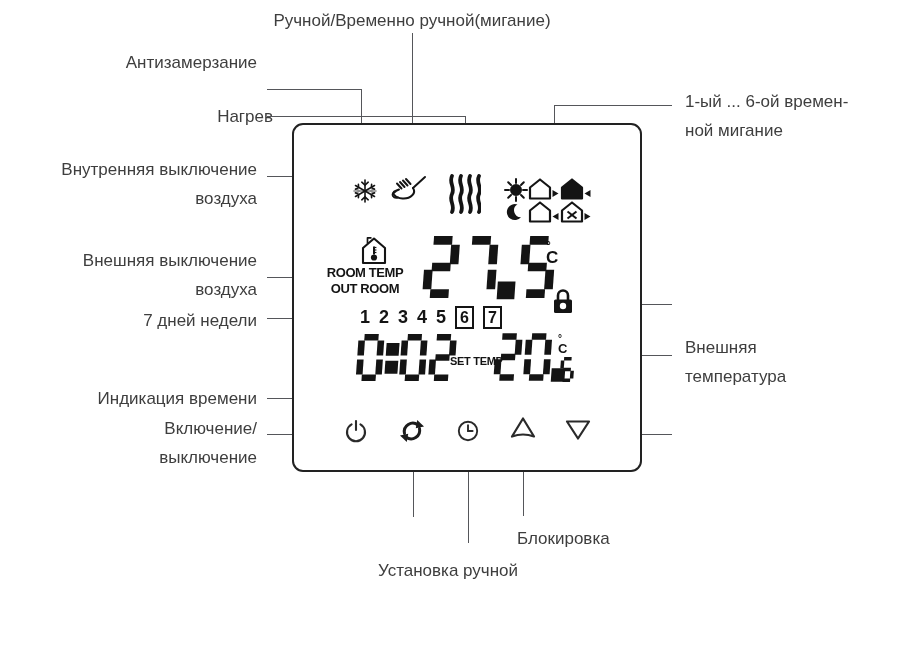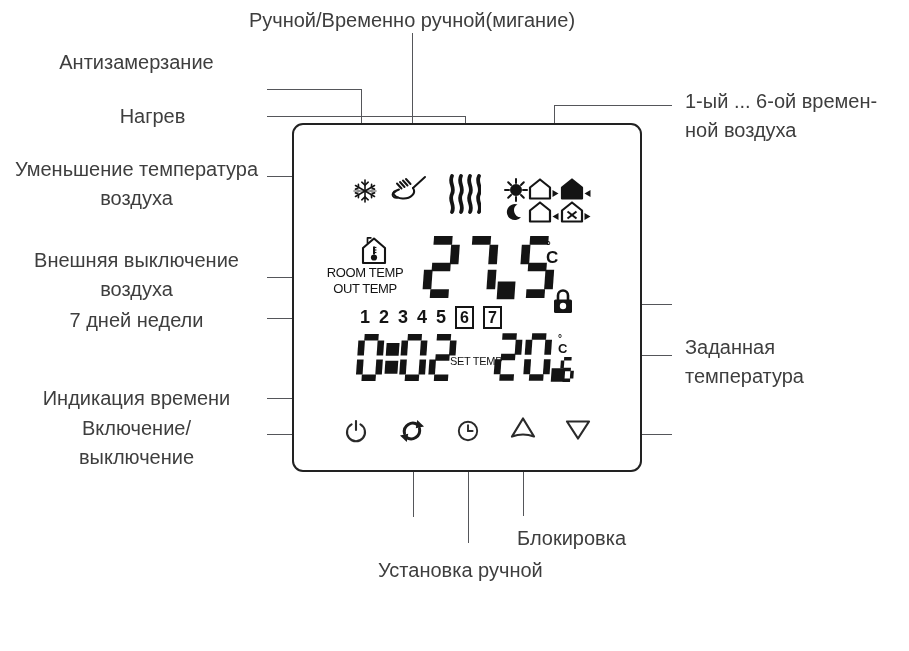--- a/index.html
+++ b/index.html
@@ -1,66 +1,66 @@
 <!DOCTYPE html>
 <html><head>
 <meta charset="utf-8">
 <style>
   html,body{margin:0;padding:0;background:#fff;}
   #page{position:relative;width:909px;height:651px;background:#ffffff;overflow:hidden;
         font-family:"Liberation Sans",sans-serif;color:#3e3e3e;}
-  .lbl{position:absolute;font-size:20px;line-height:29px;color:#3e3e3e;white-space:nowrap;}
+  .lbl{position:absolute;font-size:17px;line-height:29px;color:#3e3e3e;white-space:nowrap;}
   .lbl span{display:block;}
-  .right-align{text-align:center;width:257px;left:8px;}
+  .right-align{text-align:right;width:257px;left:0;}
   .center{text-align:center;}
   .line{position:absolute;background:#55565a;}
   .device{position:absolute;left:292px;top:123px;width:346px;height:345px;
           border:2px solid #222;border-radius:11px;background:#fff;}
   .icon{position:absolute;line-height:0;}
   .lcd{position:absolute;line-height:0;transform:skewX(-1deg);}
-  .lcd-label{position:absolute;font-weight:normal;color:#141414;letter-spacing:-0.4px;
+  .lcd-label{position:absolute;font-weight:bold;color:#141414;letter-spacing:-0.4px;
              font-size:13px;line-height:15px;text-align:center;white-space:nowrap;}
   .degc{position:absolute;display:flex;flex-direction:column;align-items:flex-start;
         font-weight:bold;color:#121212;line-height:1;}
   .degc .ring{font-size:12px;}
   .degc .letter{font-size:17px;margin-top:-3px;}
   .degc.sm .ring{font-size:10px;}
   .degc.sm .letter{font-size:13px;margin-top:-2px;}
   .week{position:absolute;left:360px;top:305px;display:flex;gap:9px;align-items:center;height:24px;}
   .wk{font-size:18px;font-weight:600;color:#141414;line-height:22px;}
   .wk.boxed{border:2px solid #141414;padding:0 3px;font-size:16px;line-height:19px;}
 </style>
 </head>
 <body>
 
 <div id="page">
 
   <div class="lbl center" style="left:162px;top:6px;width:500px;">Ручной/Временно ручной(мигание)</div>
   <div class="lbl right-align" style="top:48px;">Антизамерзание</div>
   <div class="lbl right-align" style="top:102px;padding-left:16px;">Нагрев</div>
   <div class="lbl right-align" style="top:155px;">
-    <span>Уменьшение температура</span>
+    <span>Внутренняя выключение</span>
     <span>воздуха</span>
   </div>
   <div class="lbl right-align" style="top:246px;">
     <span>Внешняя выключение</span>
     <span>воздуха</span>
   </div>
   <div class="lbl right-align" style="top:306px;">7 дней недели</div>
   <div class="lbl right-align" style="top:384px;">Индикация времени</div>
   <div class="lbl right-align" style="top:414px;">
     <span>Включение/</span>
     <span>выключение</span>
   </div>
   <div class="lbl" style="left:685px;top:87px;">
     <span>1-ый ... 6-ой времен-</span>
-    <span>ной воздуха</span>
+    <span>ной мигание</span>
   </div>
   <div class="lbl" style="left:685px;top:333px;">
-    <span>Заданная</span>
+    <span>Внешняя</span>
     <span>температура</span>
   </div>
   <div class="lbl" style="left:517px;top:524px;">Блокировка</div>
   <div class="lbl" style="left:378px;top:556px;">Установка ручной</div>
 
   <div class="line" style="left:267px;top:89px;width:94px;height:1px;"></div>
   <div class="line" style="left:361px;top:89px;width:1px;height:66px;"></div>
   <div class="line" style="left:412px;top:33px;width:1px;height:139px;"></div>
   <div class="line" style="left:267px;top:116px;width:198px;height:1px;"></div>
   <div class="line" style="left:465px;top:116px;width:1px;height:61px;"></div>
@@ -172,21 +172,21 @@
       <path d="M5,14 L16,4.5 L27,14 L27,29 L5,29 Z"></path>
       <path d="M9.5,9.5 L9.5,3.8 L13.5,3.8" stroke-width="1.7"></path>
       <line x1="16" y1="12.5" x2="16" y2="20.5" stroke-width="2"></line>
       <line x1="16" y1="13.5" x2="18.4" y2="13.5" stroke-width="1.2"></line>
       <line x1="16" y1="16" x2="18.4" y2="16" stroke-width="1.2"></line>
       <line x1="16" y1="18.5" x2="18.4" y2="18.5" stroke-width="1.2"></line>
       <circle cx="16" cy="23.5" r="3.1" fill="#141414" stroke="none"></circle>
     </svg>
   </div>
   <div class="lcd-label" style="left:317px;top:265px;width:96px;">ROOM TEMP</div>
-  <div class="lcd-label" style="left:317px;top:281px;width:96px;">OUT TEMP</div>
+  <div class="lcd-label" style="left:317px;top:281px;width:96px;">OUT ROOM</div>
 
   <div class="lcd" style="left:424px;top:236px;"><svg width="135" height="62" viewBox="0 0 43.4 20" style="overflow:visible">
         <g stroke="#141414" fill="#141414" stroke-width="2.8" stroke-linecap="butt" transform="skewX(-3)">
           <line x1="3" y1="1.4" x2="9" y2="1.4"></line>
           <line x1="10.1" y1="2.8" x2="10.1" y2="9.1"></line>
           <line x1="3" y1="18.6" x2="9" y2="18.6"></line>
           <line x1="1.9" y1="10.9" x2="1.9" y2="17.2"></line>
           <line x1="3" y1="10" x2="9" y2="10"></line>
           <line x1="15.4" y1="1.4" x2="21.4" y2="1.4"></line>
           <line x1="22.5" y1="2.8" x2="22.5" y2="9.1"></line>

